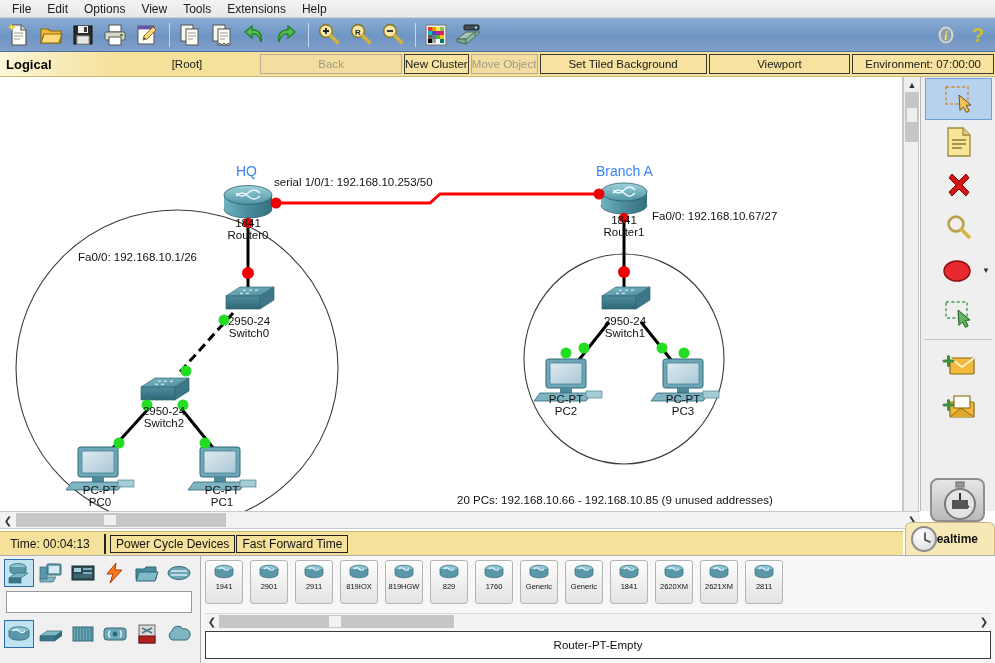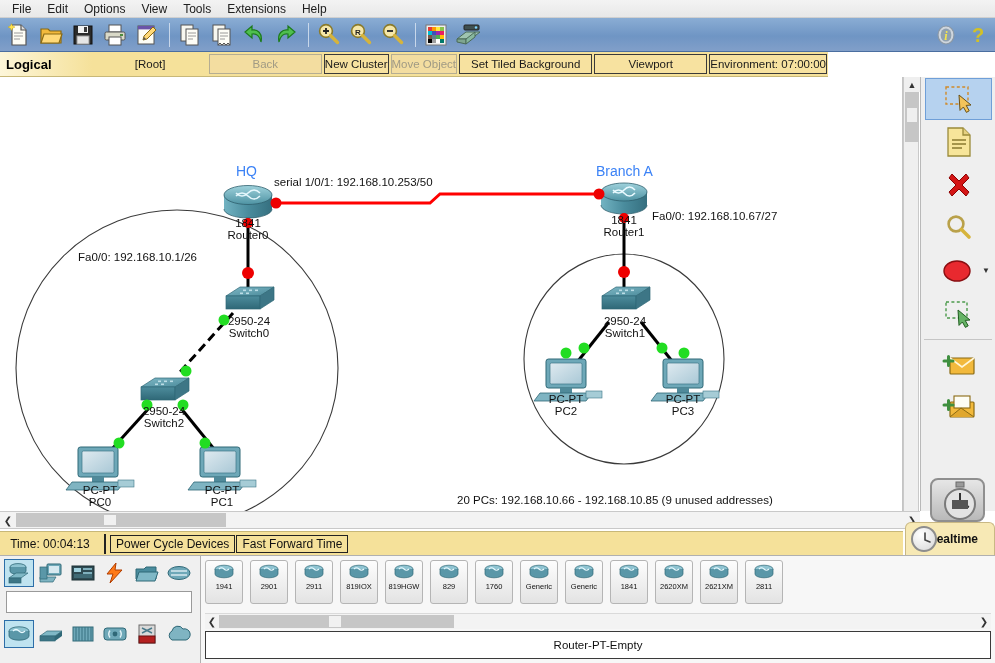--- a/index.html
+++ b/index.html
@@ -36,21 +36,21 @@
   .tb-btn {
     width: 30px; height: 30px; margin-right: 2px;
     display: flex; align-items: center; justify-content: center;
     cursor: pointer; border-radius: 2px;
   }
   .tb-sep { width: 1px; height: 24px; background: #dce6f2; margin: 0 5px; opacity:.8;}
   .tb-spacer { flex: 1; }
 
   
   .modebar {
-    position: absolute; top: 52px; left: 0; width: 828px; height: 25px;
+    position: absolute; top: 52px; left: 0; width: 995px; height: 25px;
     background: #f5e19a;
     border-bottom: 1px solid #c8b878;
     display: flex; align-items: stretch;
   }
   .modebar .logical-label {
     width: 118px; display: flex; align-items: center; padding-left: 6px;
     font-weight: bold; font-size: 13px; color: #000;
     background: linear-gradient(90deg,#fdf6d9,#f5e19a);
   }
   .mb-btn {

